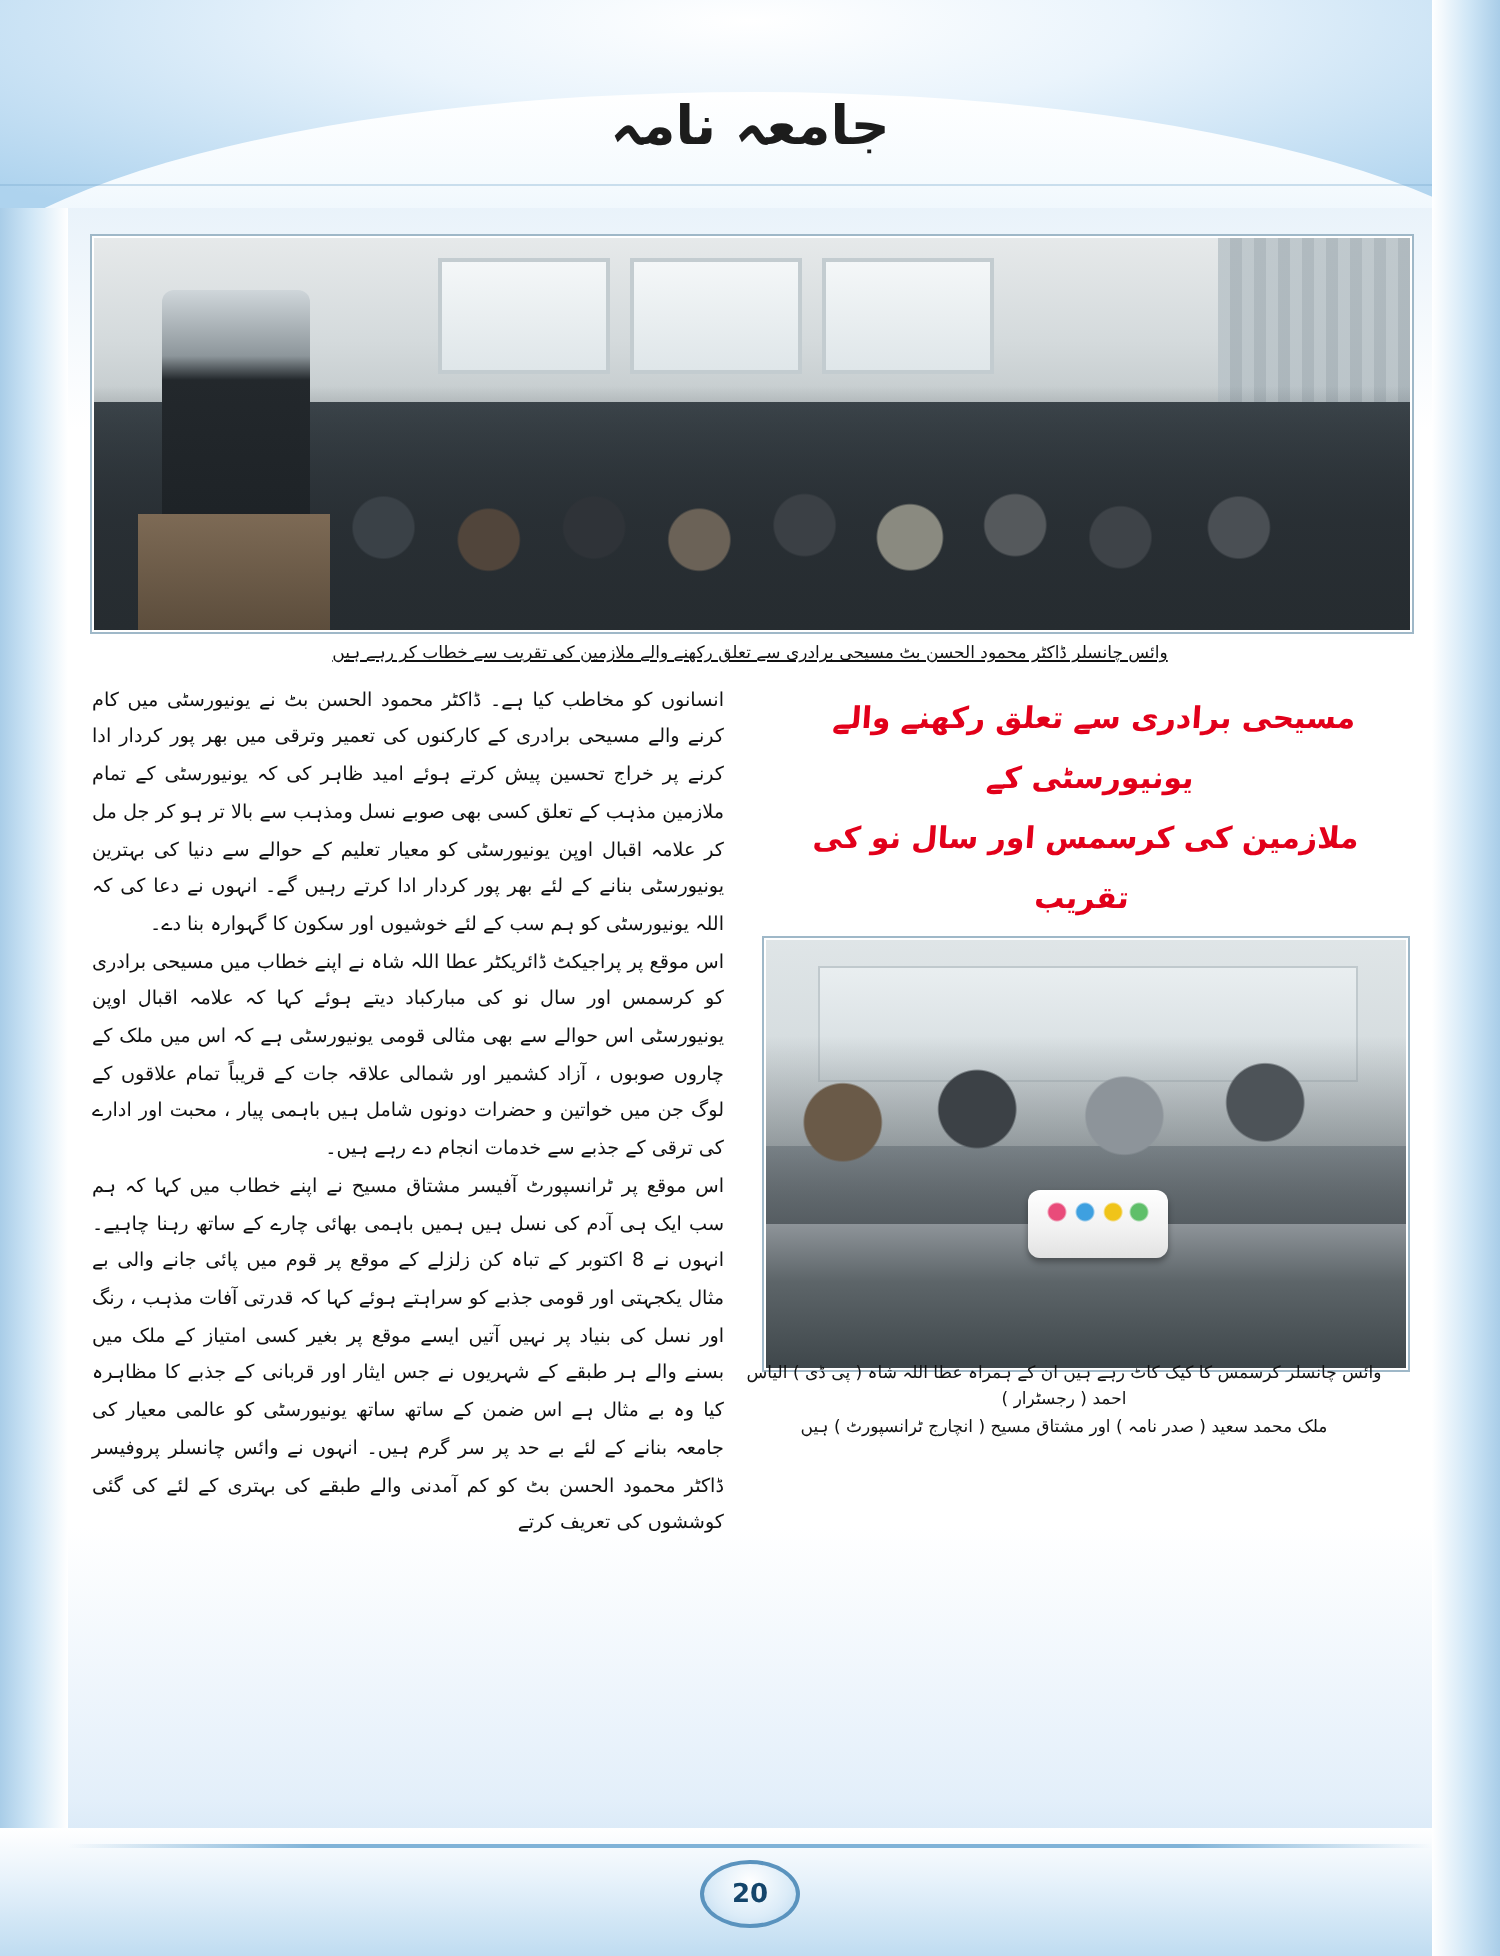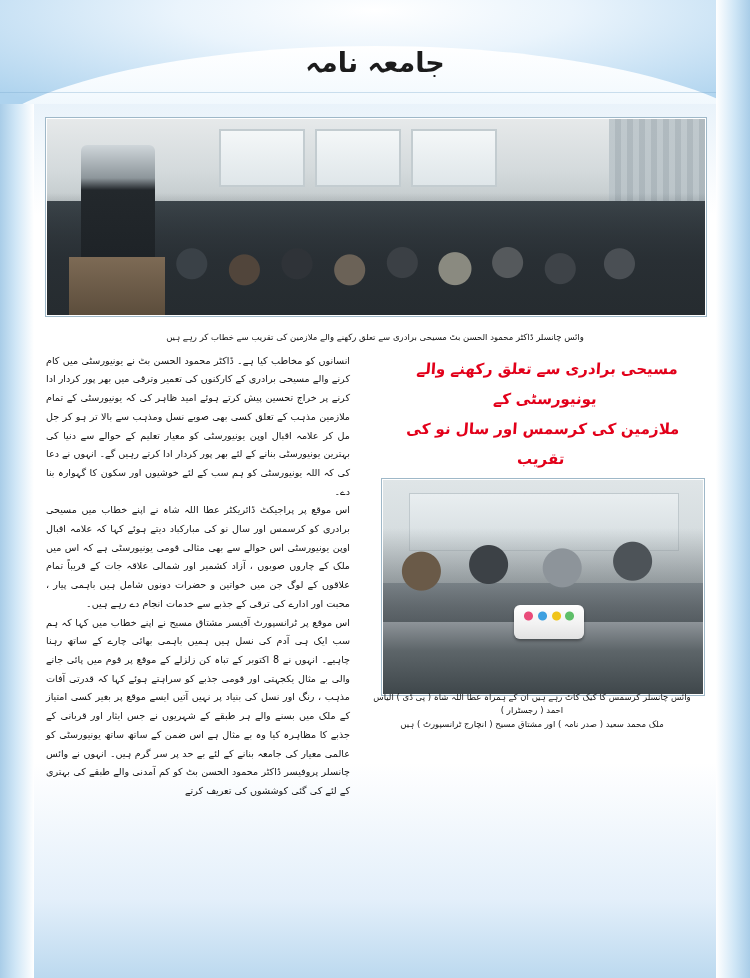--- a/index.html
+++ b/index.html
@@ -168,22 +168,23 @@
   .ph-podium {
     position: absolute; left: 22px; bottom: 0; width: 96px; height: 58px;
     background: linear-gradient(to bottom, #7d6a55, #5c4d3c);
   }
 
   .caption {
     text-align: center;
     font-size: 8.5px;
     color: #111;
     direction: rtl;
-    margin-top: 15px;
+    margin-top: 5px;
     line-height: 1.5;
+    text-decoration: underline;
   }
 
   
   .body-grid {
     position: relative;
     margin-top: 8px;
     height: 566px;
   }
   .col {
     position: absolute;
@@ -203,21 +204,21 @@
     direction: rtl;
     text-align: center;
     color: #e2001a;
     font-weight: bold;
     font-size: 15px;
     line-height: 2.0;
     margin: 2px 0 12px 0;
     transform: skewX(-4deg);
   }
 
-  .para { margin: 0 16px 0 0; }
+  .para { margin: 0 4px 0 0; }
 
   
   .photo-bottom {
     position: absolute;
     right: 0;
     bottom: -4px;
     width: 320px;
     height: 214px;
     border: 1px solid #ffffff;
     box-shadow: 0 0 0 1px #9fb8c8;
@@ -356,14 +357,18 @@
 
       <div class="col col-left">
         <p class="para">انسانوں کو مخاطب کیا ہے۔ ڈاکٹر محمود الحسن بٹ نے یونیورسٹی میں کام کرنے والے مسیحی برادری کے کارکنوں کی تعمیر وترقی میں بھر پور کردار ادا کرنے پر خراج تحسین پیش کرتے ہوئے امید ظاہر کی کہ یونیورسٹی کے تمام ملازمین مذہب کے تعلق کسی بھی صوبے نسل ومذہب سے بالا تر ہو کر جل مل کر علامہ اقبال اوپن یونیورسٹی کو معیار تعلیم کے حوالے سے دنیا کی بہترین یونیورسٹی بنانے کے لئے بھر پور کردار ادا کرتے رہیں گے۔ انہوں نے دعا کی کہ اللہ یونیورسٹی کو ہم سب کے لئے خوشیوں اور سکون کا گہوارہ بنا دے۔</p>
         <p class="para">اس موقع پر پراجیکٹ ڈائریکٹر عطا اللہ شاہ نے اپنے خطاب میں مسیحی برادری کو کرسمس اور سال نو کی مبارکباد دیتے ہوئے کہا کہ علامہ اقبال اوپن یونیورسٹی اس حوالے سے بھی مثالی قومی یونیورسٹی ہے کہ اس میں ملک کے چاروں صوبوں ، آزاد کشمیر اور شمالی علاقہ جات کے قریباً تمام علاقوں کے لوگ جن میں خواتین و حضرات دونوں شامل ہیں باہمی پیار ، محبت اور ادارے کی ترقی کے جذبے سے خدمات انجام دے رہے ہیں۔</p>
         <p class="para">اس موقع پر ٹرانسپورٹ آفیسر مشتاق مسیح نے اپنے خطاب میں کہا کہ ہم سب ایک ہی آدم کی نسل ہیں ہمیں باہمی بھائی چارے کے ساتھ رہنا چاہیے۔ انہوں نے 8 اکتوبر کے تباہ کن زلزلے کے موقع پر قوم میں پائی جانے والی بے مثال یکجہتی اور قومی جذبے کو سراہتے ہوئے کہا کہ قدرتی آفات مذہب ، رنگ اور نسل کی بنیاد پر نہیں آتیں ایسے موقع پر بغیر کسی امتیاز کے ملک میں بسنے والے ہر طبقے کے شہریوں نے جس ایثار اور قربانی کے جذبے کا مظاہرہ کیا وہ بے مثال ہے اس ضمن کے ساتھ ساتھ یونیورسٹی کو عالمی معیار کی جامعہ بنانے کے لئے بے حد پر سر گرم ہیں۔ انہوں نے وائس چانسلر پروفیسر ڈاکٹر محمود الحسن بٹ کو کم آمدنی والے طبقے کی بہتری کے لئے کی گئی کوششوں کی تعریف کرتے</p>
       </div>
 
     </div>
   </div>
 
+  <div class="footer-band">
+    <div class="footer-rule"></div>
+    <div class="page-number">20</div>
+  </div>
 
 </div>
 
 </body></html>

